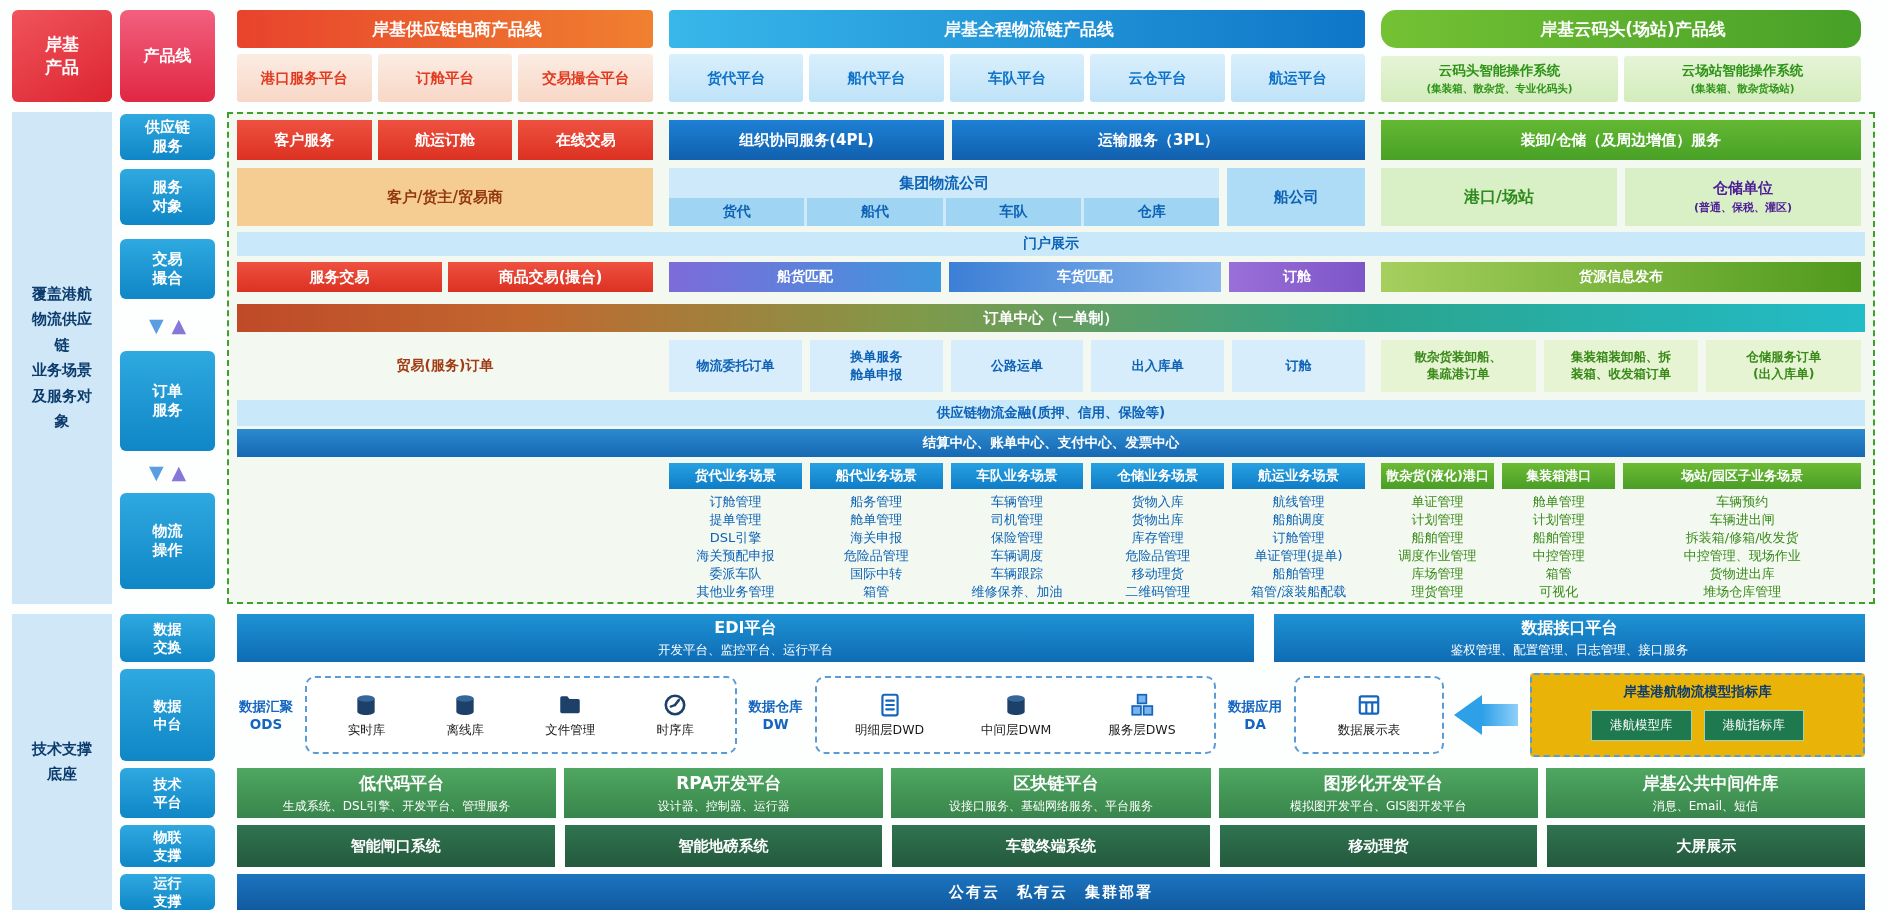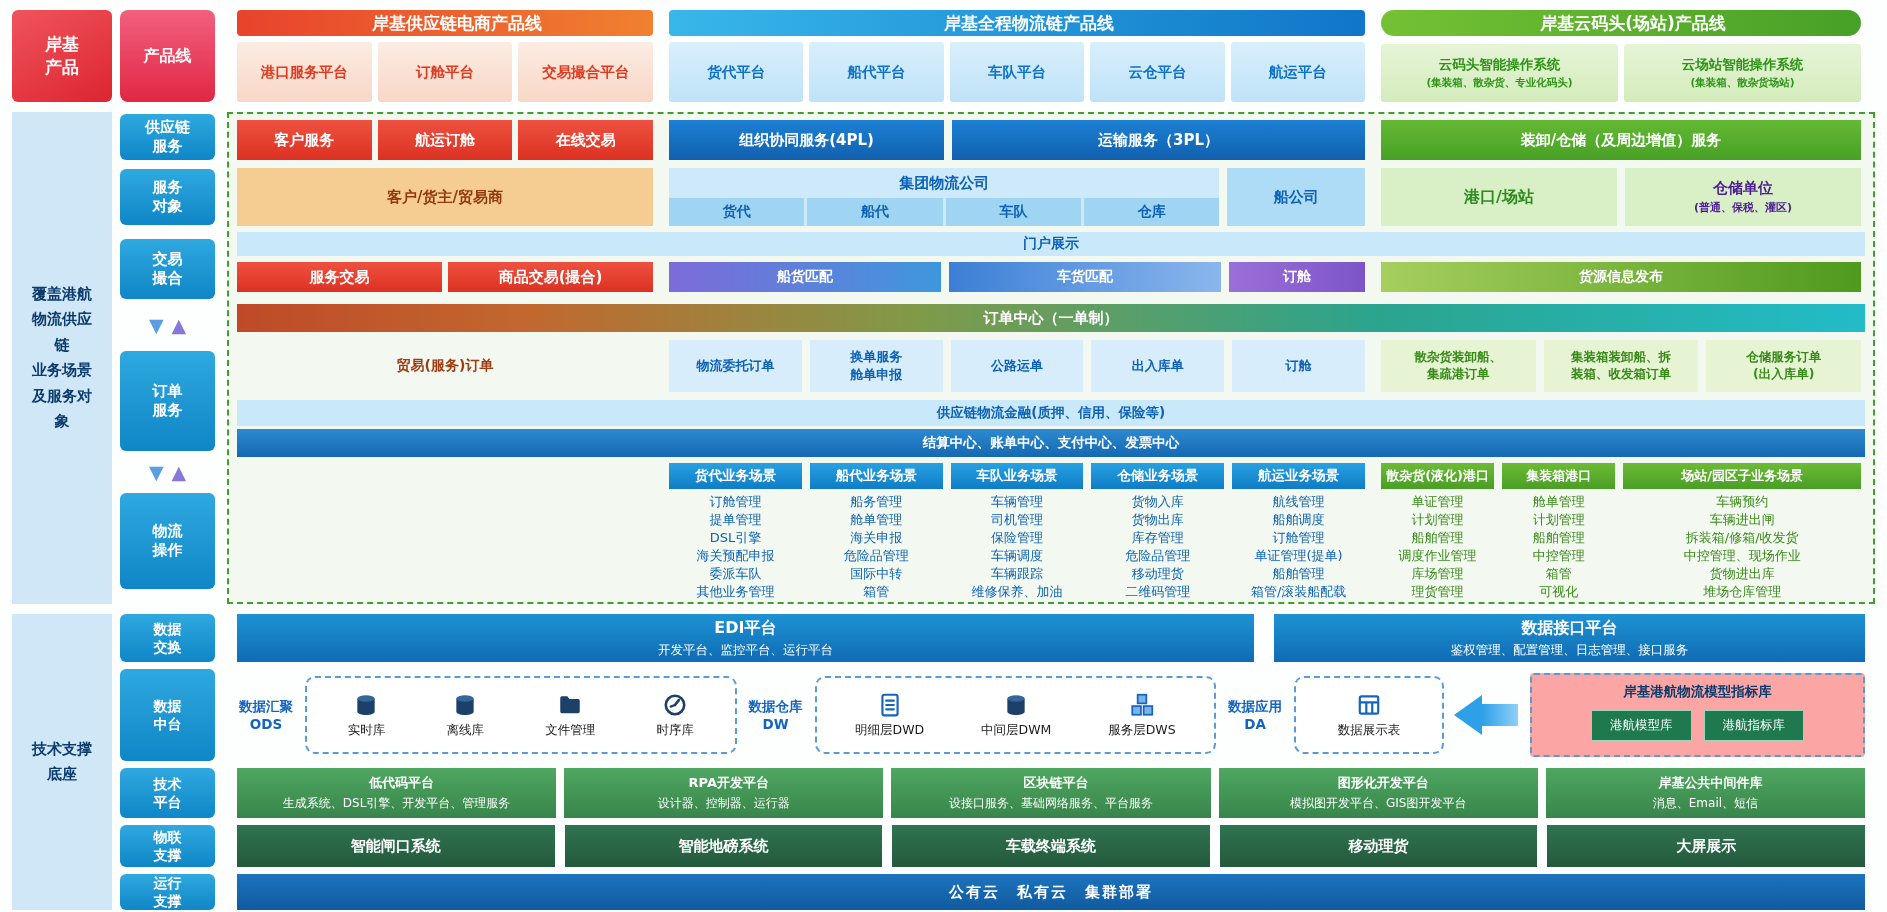--- a/index.html
+++ b/index.html
@@ -14,21 +14,21 @@
   .chip { background:linear-gradient(180deg,#2fa9e0,#0f86c6); border-radius:6px; color:#fff; font-weight:bold;
           font-size:15px; display:flex; align-items:center; justify-content:center; text-align:center; line-height:1.3; }
 
   
   .top-row { display:flex; gap:8px; height:92px; flex:0 0 auto; }
   .brand { width:100px; background:linear-gradient(150deg,#f0545c,#dc2531); border-radius:6px; color:#fff;
            font-weight:bold; font-size:17px; display:flex; align-items:center; justify-content:center; text-align:center; line-height:1.35; }
   .pl-chip { width:95px; background:linear-gradient(180deg,#f2607e,#e02744); border-radius:8px; font-size:16px; }
   .groups { flex:1; display:flex; gap:16px; margin-left:4px; padding:0 10px; }
   .grp { display:flex; flex-direction:column; gap:6px; }
-  .grp-hdr { height:26px; border-radius:4px; color:#fff; font-weight:bold; font-size:17px;
+  .grp-hdr { height:38px; border-radius:4px; color:#fff; font-weight:bold; font-size:17px;
              display:flex; align-items:center; justify-content:center;padding-left:24px; }
   .g1 .grp-hdr { background:linear-gradient(90deg,#e8432c,#f08030); }
   .g2 .grp-hdr { background:linear-gradient(90deg,#38b7ea,#0f76c8); }
   .g3 .grp-hdr { background:linear-gradient(90deg,#74c134,#47a027);border-radius:15px; }
   .grp-items { display:flex; gap:6px; flex:1; }
   .tcell { flex:1; border-radius:3px; display:flex; flex-direction:column; align-items:center; justify-content:center; font-weight:bold; font-size:14.5px; }
   .g1 .tcell { background:linear-gradient(180deg,#fcece3,#f8d7c6); color:#e03a20; }
   .g2 .tcell { background:linear-gradient(180deg,#d9effc,#bfe2f8); color:#0d72c8; }
   .g3 .tcell { background:linear-gradient(180deg,#e6f4d7,#d3ecbb); color:#2e9418; font-size:13.5px; }
   .g3 .tcell .sub { font-size:10.5px; margin-top:2px; }
@@ -122,29 +122,29 @@
   .dlabel { width:58px; color:#1565c0; font-weight:bold; font-size:13.5px; text-align:center; line-height:1.35; flex:0 0 auto; }
   .dash-box { border:2px dashed #5b9bd5; border-radius:10px; background:#fff; height:78px;
               display:flex; align-items:center; justify-content:space-around; padding:6px 10px; }
   .ods-box { flex:1.35; } .dw-box { flex:1.25; } .da-box { width:150px; flex:0 0 auto; }
   .icon-item { display:flex; flex-direction:column; align-items:center; gap:4px; font-size:12.5px; color:#1a1a1a; }
   .big-arrow { width:66px; height:40px; position:relative; flex:0 0 auto; }
   .big-arrow::before { content:""; position:absolute; left:0; top:0; border-top:20px solid transparent;
                        border-bottom:20px solid transparent; border-right:28px solid #2da0e8; }
   .big-arrow::after { content:""; position:absolute; left:28px; top:9px; width:36px; height:22px;
                       background:linear-gradient(90deg,#2da0e8,#8fd0f8); }
-  .model-box { width:335px; flex:0 0 auto; border:2px dashed #5b9bd5; background:#fca5a5; height:84px;
+  .model-box { width:335px; flex:0 0 auto; border:2px dashed #5b9bd5; background:#eab308; height:84px;
                padding:8px 10px 6px; display:flex; flex-direction:column; gap:9px; border-radius:4px; }
   .model-title { color:#0c3c6e; font-weight:bold; font-size:13.5px; text-align:center; }
   .model-items { display:flex; gap:12px; justify-content:center; }
   .model-chip { background:#1e7a4e; border:1px solid #9fd4b8; color:#fff; font-size:12.5px; padding:6px 18px; }
 
   .tech-box { flex:1; background:linear-gradient(180deg,#4fa761,#38854b); color:#fff; display:flex; flex-direction:column;
               align-items:center; justify-content:center; gap:3px; }
-  .tech-box .t { font-weight:bold; font-size:13px;margin-left:10px; }
+  .tech-box .t { font-weight:bold; font-size:17px;margin-left:10px; }
   .tech-box .sub { font-size:12px; }
   .iot-box { flex:1; background:linear-gradient(180deg,#2f7450,#24593d); color:#fff; font-weight:bold; font-size:15px;
              display:flex; align-items:center; justify-content:center; }
   .b-content.iot { gap:10px; }
   .run-box { flex:1; background:linear-gradient(180deg,#1c74c0,#115a9e); color:#fff; font-weight:bold; font-size:15px;
              display:flex; align-items:center; justify-content:center; letter-spacing:2px; }
 </style>
 </head>
 <body>
 

